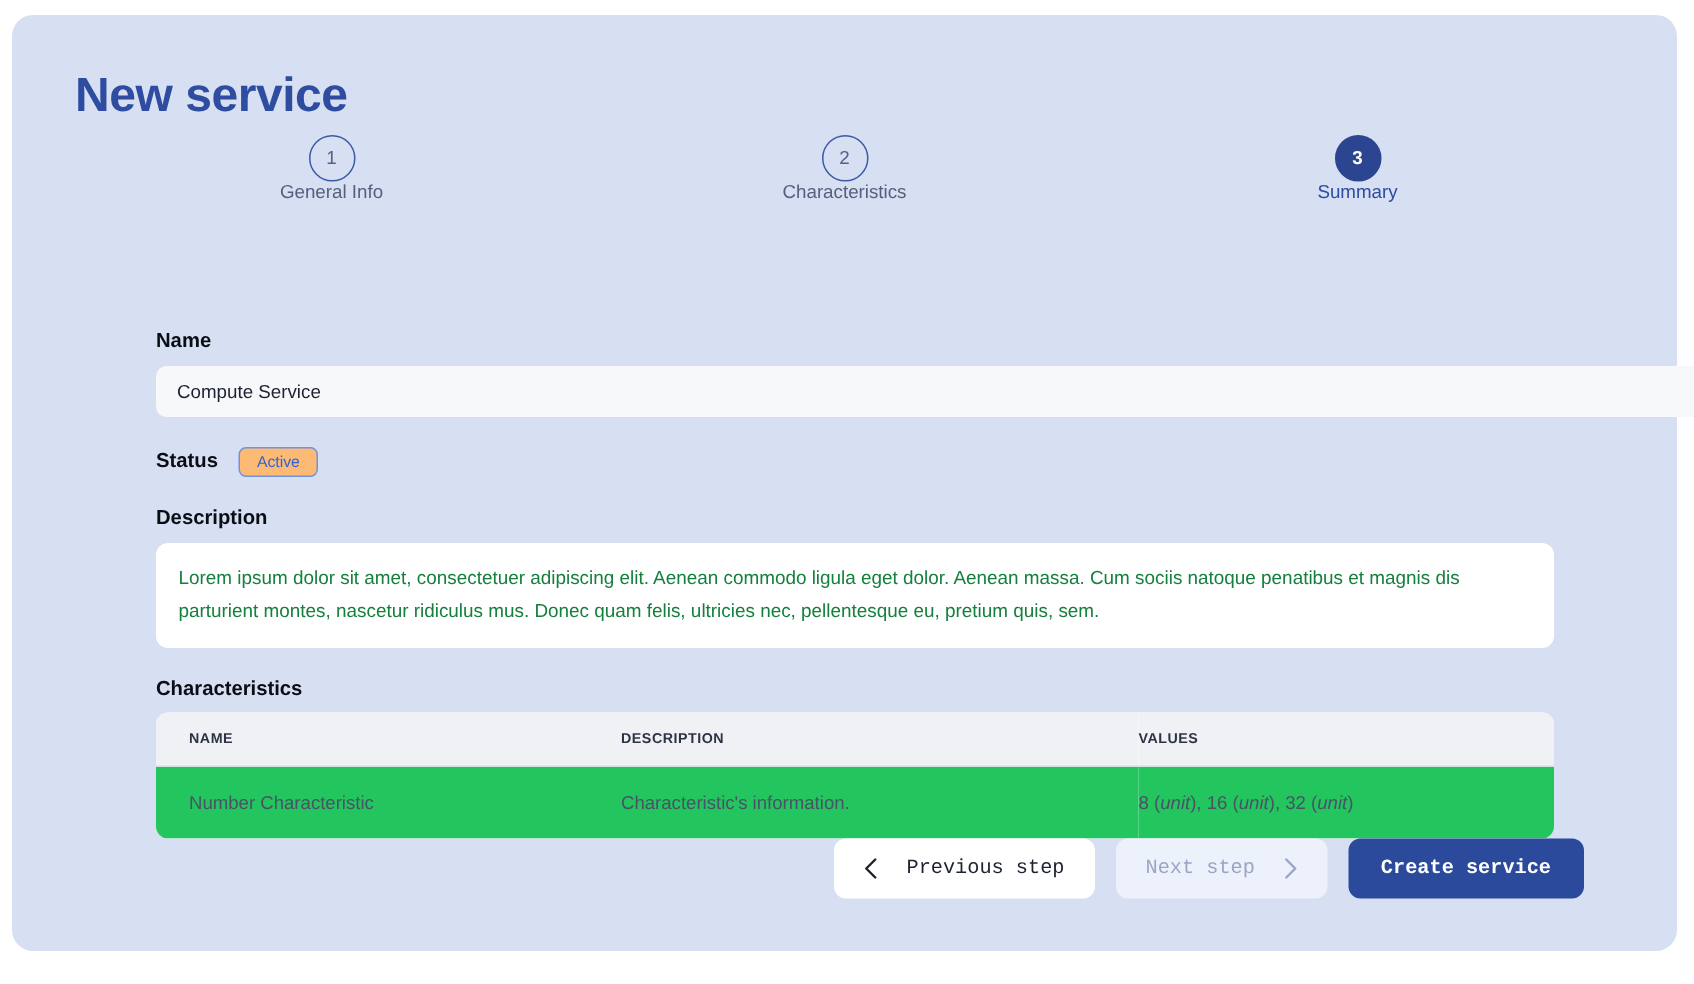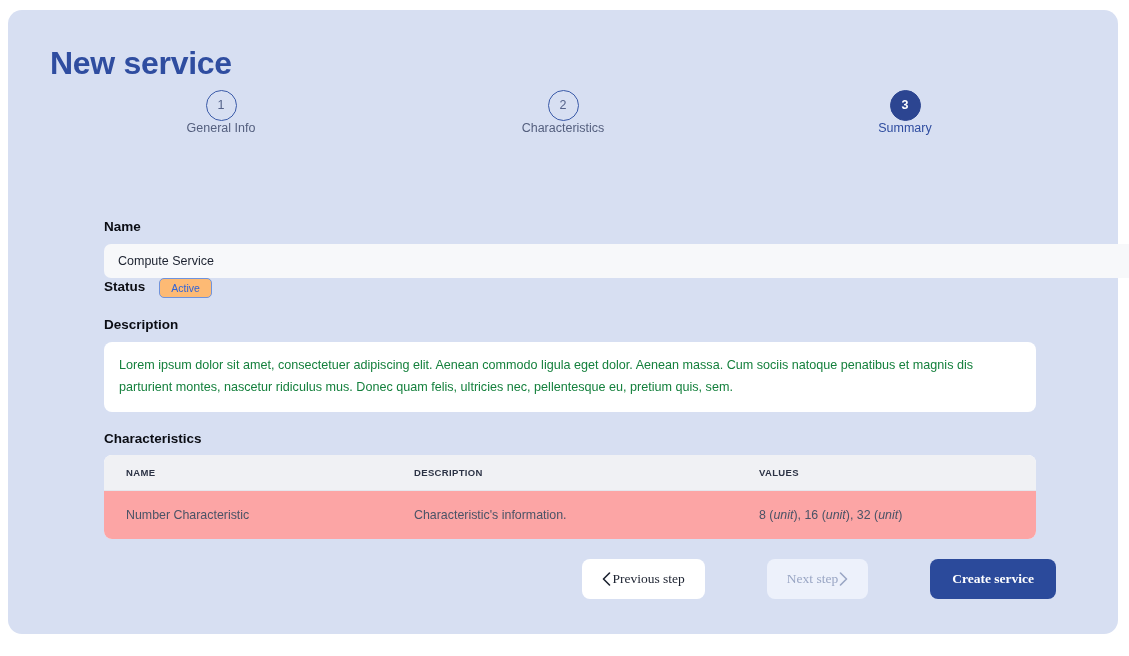--- a/index.html
+++ b/index.html
@@ -105,20 +105,21 @@
     align-items: center;
     padding: 0 14px;
     font-size: 12.5px;
     color: #1c2230;
   }
 
   .status-row {
     display: flex;
     align-items: center;
     gap: 14px;
+    margin-top: 20px;
   }
   .status-row .field-label { margin: 0; }
   .status-badge {
     display: inline-flex;
     align-items: center;
     justify-content: center;
     height: 20px;
     padding: 0 11px;
     border: 1px solid #6f93dd;
     border-radius: 5px;
@@ -157,21 +158,21 @@
     font-weight: bold;
     letter-spacing: 0.35px;
     color: #2c3345;
     padding: 12px 0 12px 0;
     border-bottom: 1px solid #e4e6ec;
   }
   .char-table td {
     font-size: 12.4px;
     color: #4a5366;
     padding: 17px 0 17px 0;
-    background: #fca5a5;
+    background: #22c55e;
   }
   .col-name  { width: 310px; padding-left: 22px !important; }
   .col-desc  { width: 345px; }
   .col-value { width: 277px; }
   .char-table td.col-name { padding-left: 22px; }
   .char-table .unit { font-style: italic; }
 
   
   .footer-actions {
     position: absolute;
@@ -181,26 +182,25 @@
     align-items: center;
     gap: 14px;
   }
   .btn {
     height: 40px;
     border: none;
     border-radius: 8px;
     display: inline-flex;
     align-items: center;
     justify-content: center;
-    gap: 1px;
+    gap: 19px;
     font-size: 13.5px;
-    font-family: Liberation Serif, serif;
+    font-family: Liberation Mono, monospace;
     cursor: pointer;
     padding: 0 20px;
-    margin-left: 48px;
   }
   .btn-prev {
     background: #ffffff;
     color: #1c2230;
   }
   .btn-next {
     background: #edf1fb;
     color: #9aa6c4;
     cursor: default;
   }

